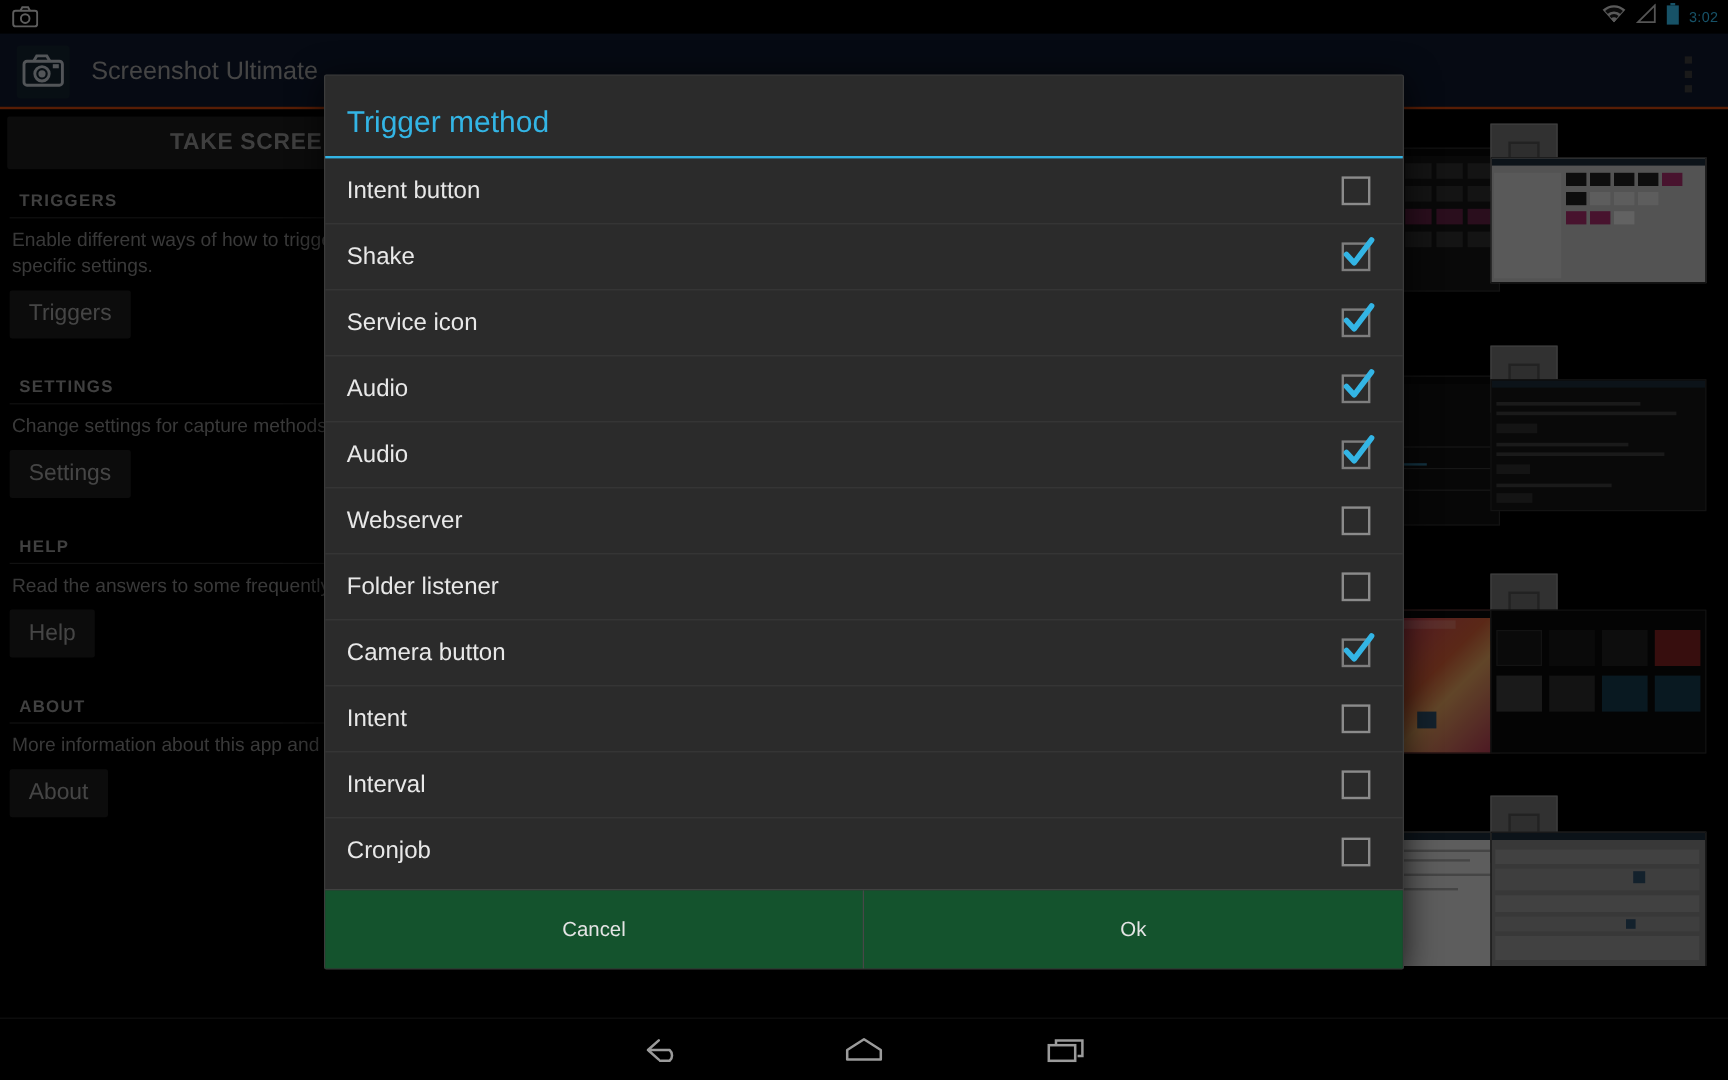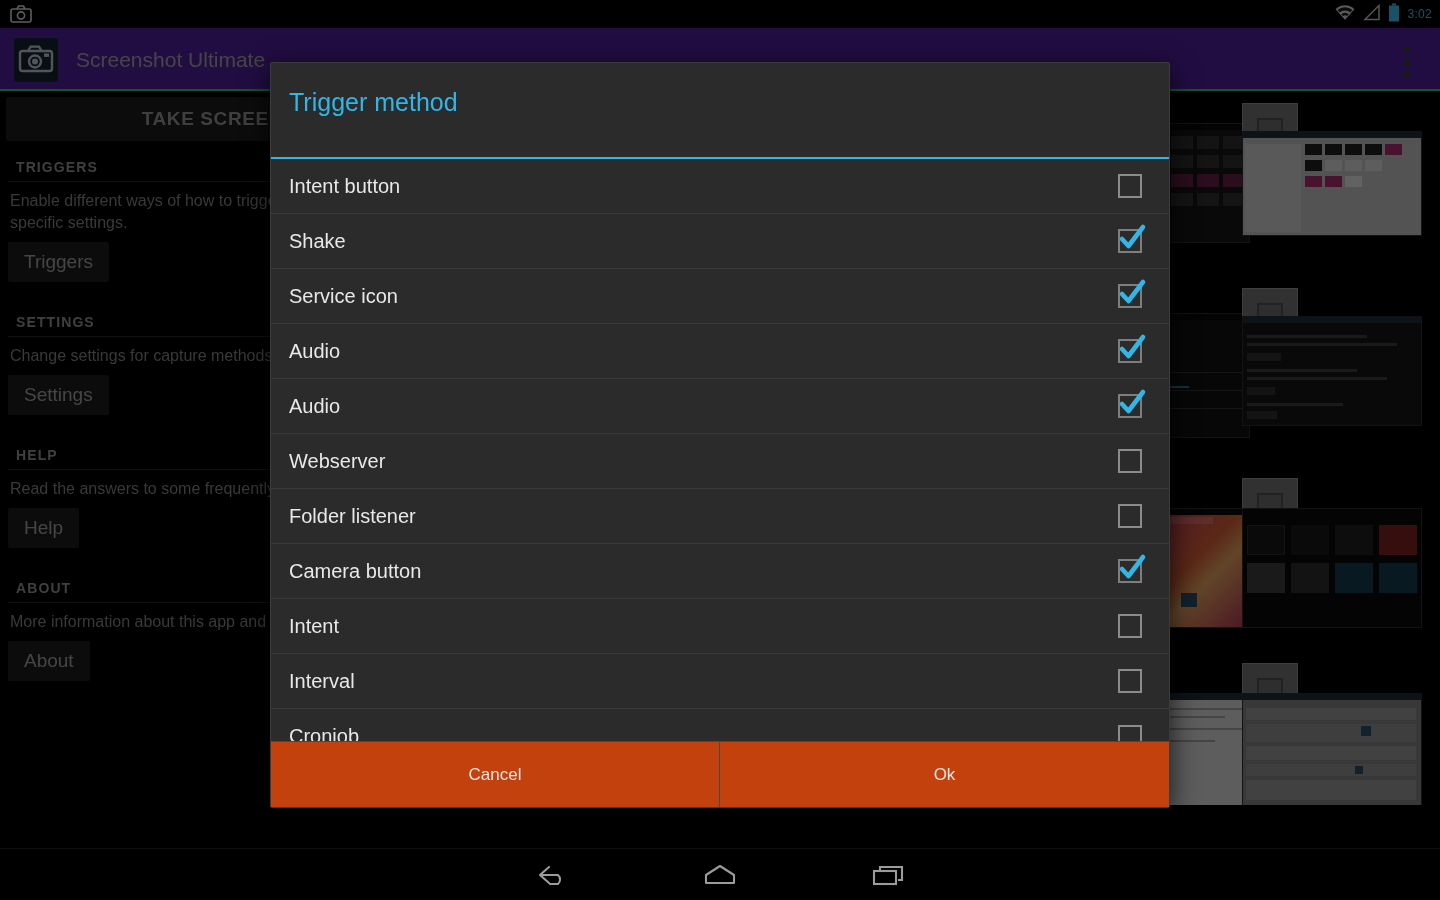--- a/index.html
+++ b/index.html
@@ -19,21 +19,21 @@
   .sb-left { position: absolute; left: 10px; top: 4px; width: 22px; height: 20px; }
   .sb-right {
     position: absolute; right: 8px; top: 0; height: 28px;
     display: flex; align-items: center; gap: 7px;
   }
   .sb-clock { color: #33b5e5; font-size: 12px; letter-spacing: .3px; }
 
   
   .actionbar {
     position: absolute; left: 0; top: 28px; width: 1440px; height: 63px;
-    background: #4c1d95; border-bottom: 2px solid #22c55e;
+    background: #0f172a; border-bottom: 2px solid #c2410c;
   }
   .ab-icon {
     position: absolute; left: 14px; top: 10px; width: 44px; height: 44px;
     background: #13222e; border-radius: 3px;
   }
   .ab-title {
     position: absolute; left: 76px; top: 0; height: 63px; line-height: 63px;
     color: #9a9a9a; font-size: 21px;
   }
   .ab-overflow {
@@ -104,21 +104,21 @@
 
   
   .scrim { position: absolute; inset: 0; background: rgba(0,0,0,.55); }
   .dialog {
     position: absolute; left: 270px; top: 62px; width: 900px; height: 746px;
     background: #2b2b2b; border: 1px solid #3c3c3c; border-radius: 2px;
     display: flex; flex-direction: column;
     box-shadow: 0 6px 28px rgba(0,0,0,.75);
   }
   .dlg-title {
-    height: 96px; line-height: 78px; padding-left: 18px;
+    height: 69px; line-height: 78px; padding-left: 18px;
     color: #33b5e5; font-size: 25px;
     border-bottom: 2px solid #33b5e5;
     flex: 0 0 auto;
   }
   .dlg-list { flex: 1 1 auto; overflow: hidden; }
   .dlg-row {
     position: relative; height: 55px; display: flex; align-items: center;
     padding: 0 0 0 18px; border-bottom: 1px solid #393939;
   }
   .dlg-row:last-child { border-bottom: none; }
@@ -137,21 +137,21 @@
     display: none;
   }
   .cbox.on .tick { display: block; }
 
   .dlg-actions {
     flex: 0 0 auto; height: 66px; display: flex;
     border-top: 1px solid #484848;
   }
   .dlg-btn {
     flex: 1 1 50%; display: flex; align-items: center; justify-content: center;
-    color: #e4e4e4; font-size: 17px; background: #c2410c;
+    color: #e4e4e4; font-size: 17px; background: #14532d;
   }
   .dlg-btn.left { border-right: 1px solid #484848; }
 </style>
 </head>
 <body>
 
 <div id="root">
 
   <div class="statusbar">
     <div class="sb-left">

